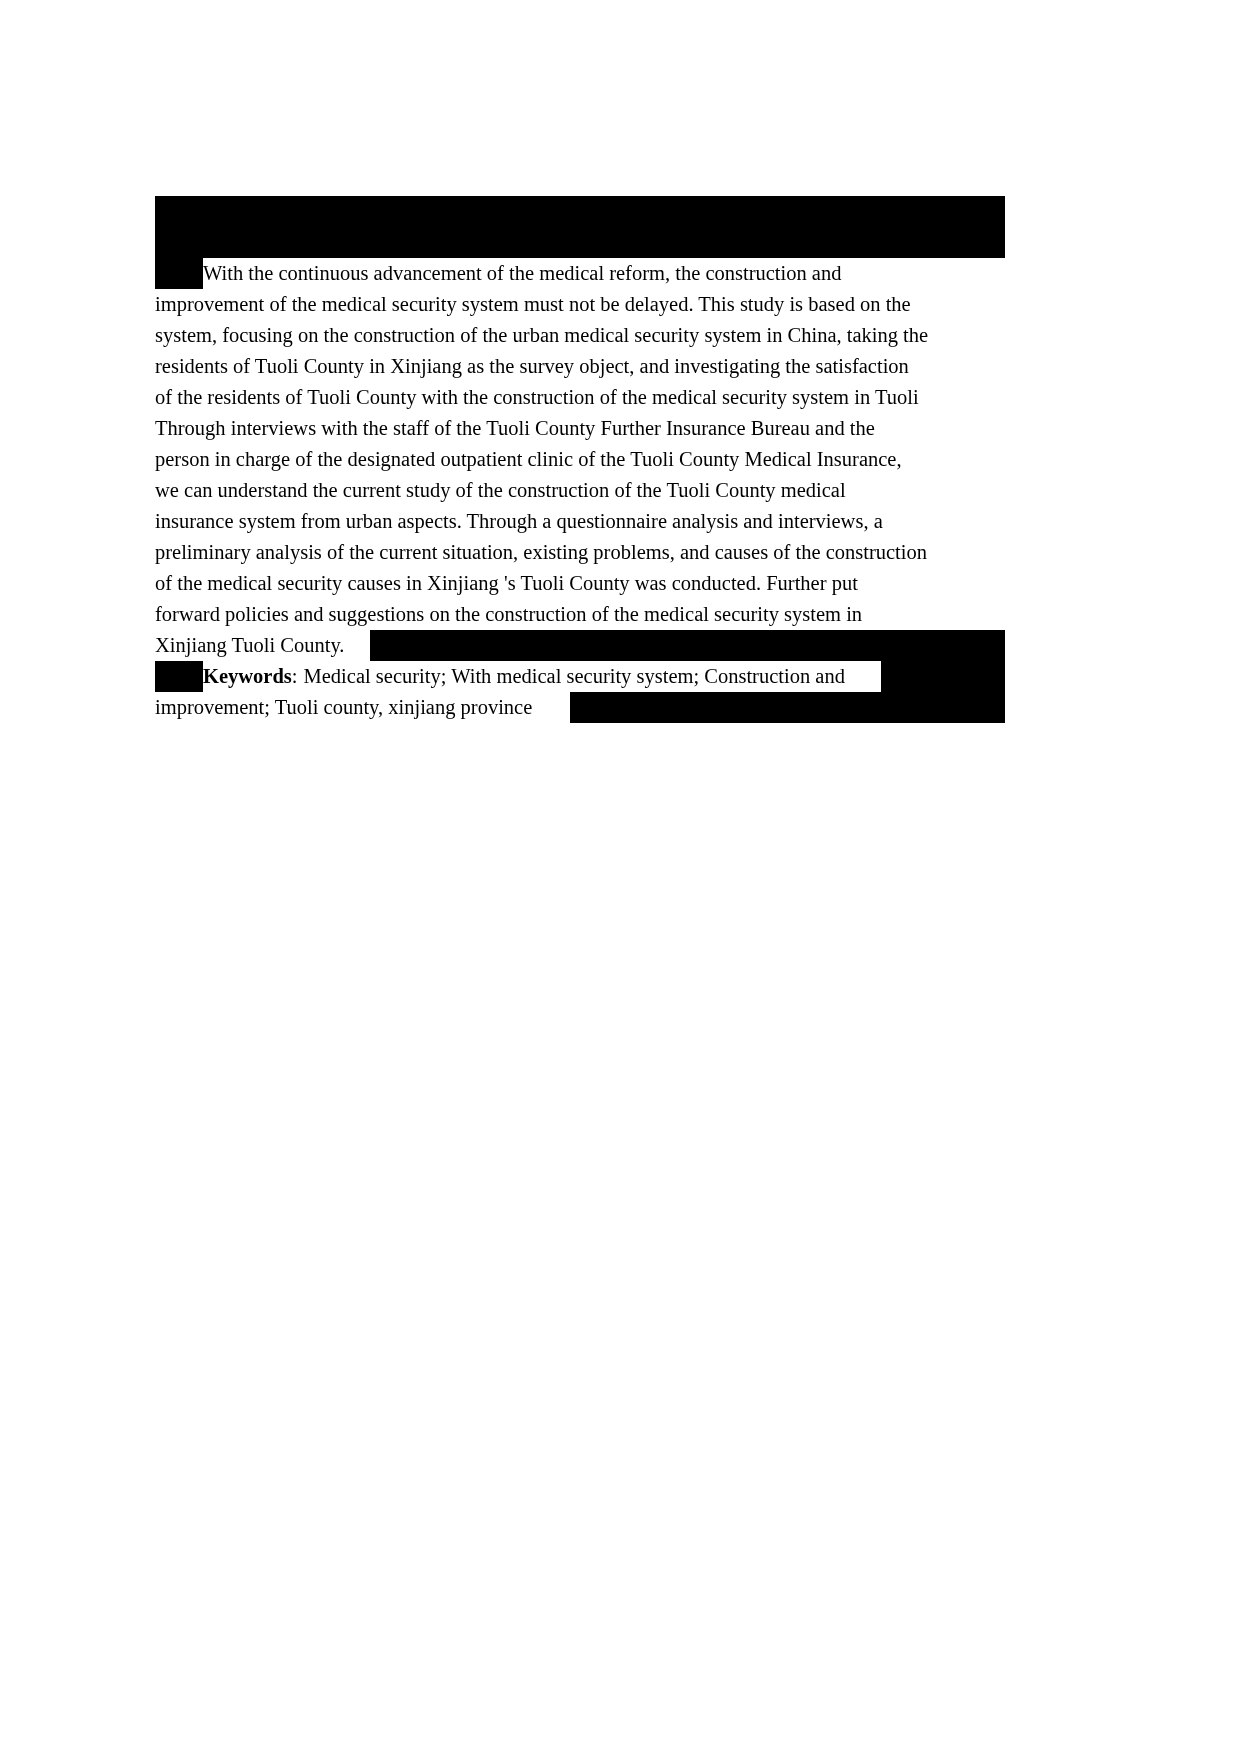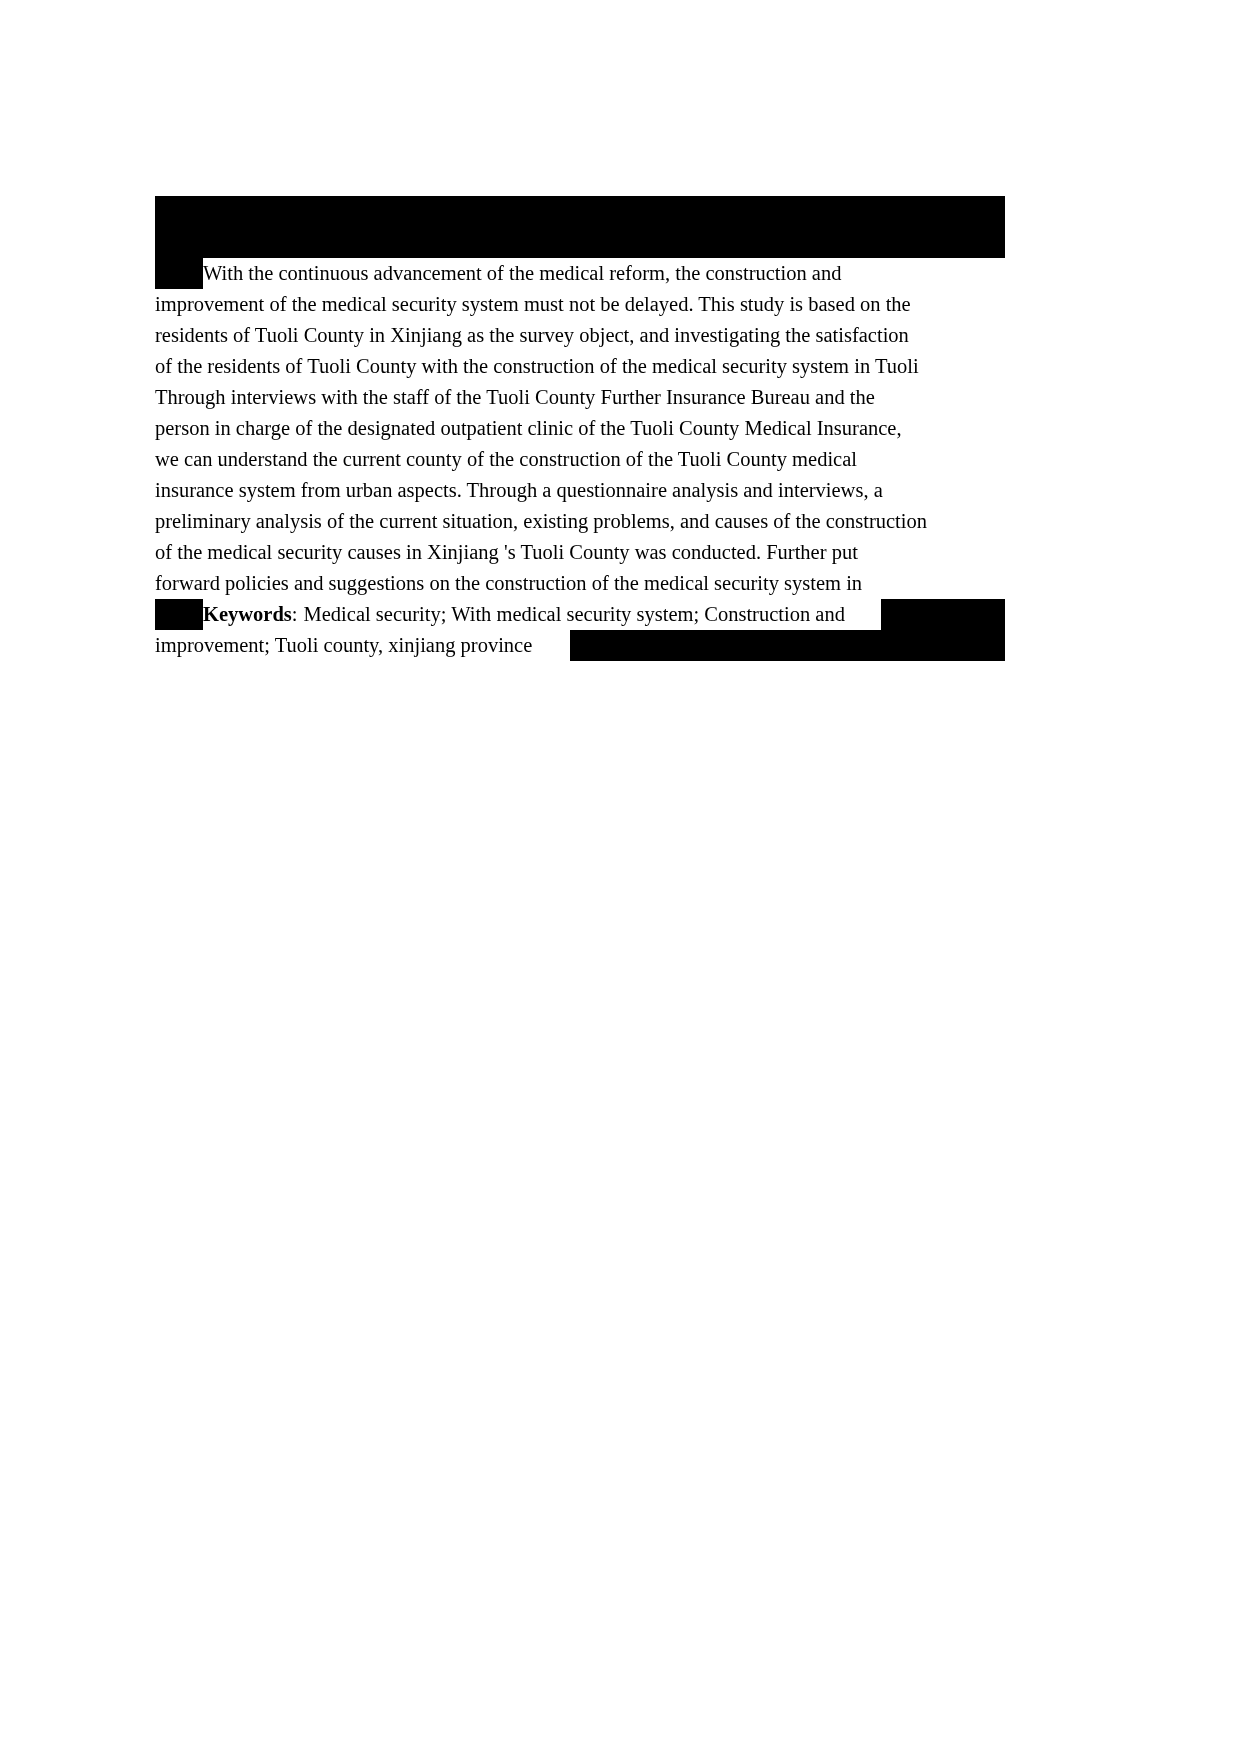--- a/index.html
+++ b/index.html
@@ -124,41 +124,46 @@
         </div>
       </div>
 
       <div class="line">
         <span class="justified">
             <span>improvement of the medical security system must not be delayed. This study is based on the</span>
           </span>
       </div>
       <div class="line">
         <span class="justified">
+            <span>system, focusing on the construction of the urban medical security system in China, taking the</span>
+          </span>
+      </div>
+      <div class="line">
+        <span class="justified">
             <span>residents of Tuoli County in Xinjiang as the survey object, and investigating the satisfaction</span>
           </span>
       </div>
       <div class="line">
         <span class="justified">
             <span>of the residents of Tuoli County with the construction of the medical security system in Tuoli</span>
           </span>
       </div>
       <div class="line">
         <span class="justified">
             <span>Through interviews with the staff of the Tuoli County Further Insurance Bureau and the</span>
           </span>
       </div>
       <div class="line">
         <span class="justified">
             <span>person in charge of the designated outpatient clinic of the Tuoli County Medical Insurance,</span>
           </span>
       </div>
       <div class="line">
         <span class="justified">
-            <span>we can understand the current county of the construction of the Tuoli County medical</span>
+            <span>we can understand the current study of the construction of the Tuoli County medical</span>
           </span>
       </div>
       <div class="line">
         <span class="justified">
             <span>insurance system from urban aspects. Through a questionnaire analysis and interviews, a</span>
           </span>
       </div>
       <div class="line">
         <span class="justified">
             <span>preliminary analysis of the current situation, existing problems, and causes of the construction</span>
@@ -168,20 +173,28 @@
         <span class="justified">
             <span>of the medical security causes in Xinjiang 's Tuoli County was conducted. Further put</span>
           </span>
       </div>
       <div class="line">
         <span class="justified">
             <span>forward policies and suggestions on the construction of the medical security system in</span>
           </span>
       </div>
 
+      <div class="line-wrap">
+        <div class="line short" style="width:215px">
+          <span class="justified">
+              <span>Xinjiang Tuoli County.</span>
+            </span>
+        </div>
+        <span class="tail-gap"></span>
+      </div>
 
       <div class="line-wrap">
         <span class="indent-gap"></span>
         <div class="line short" style="width:678px">
           <span class="justified">
             <span class="kw-label">Keywords</span>
               <span class="w">:</span>
               <span>Medical security; With medical security system; Construction and</span>
           </span>
         </div>

